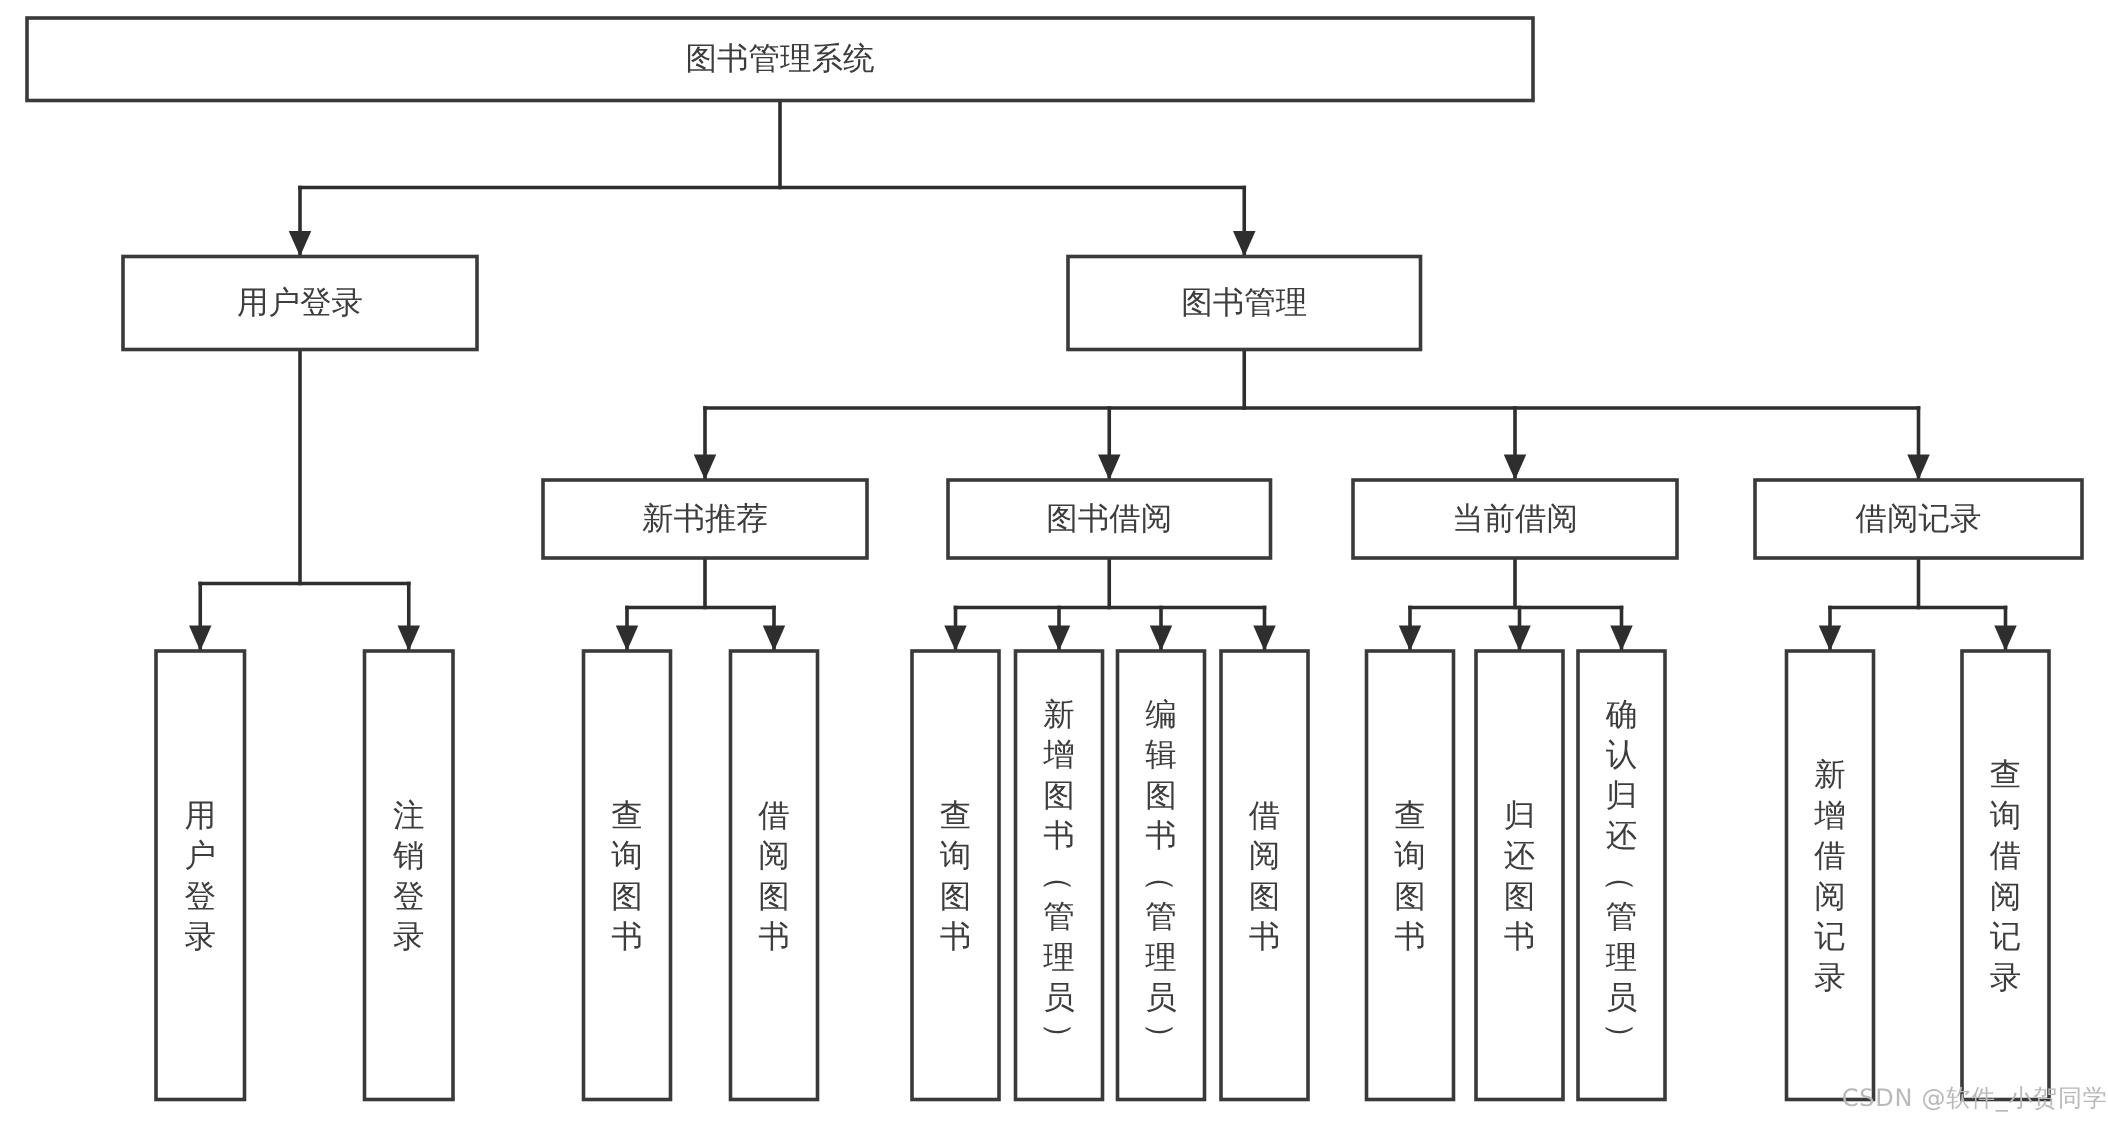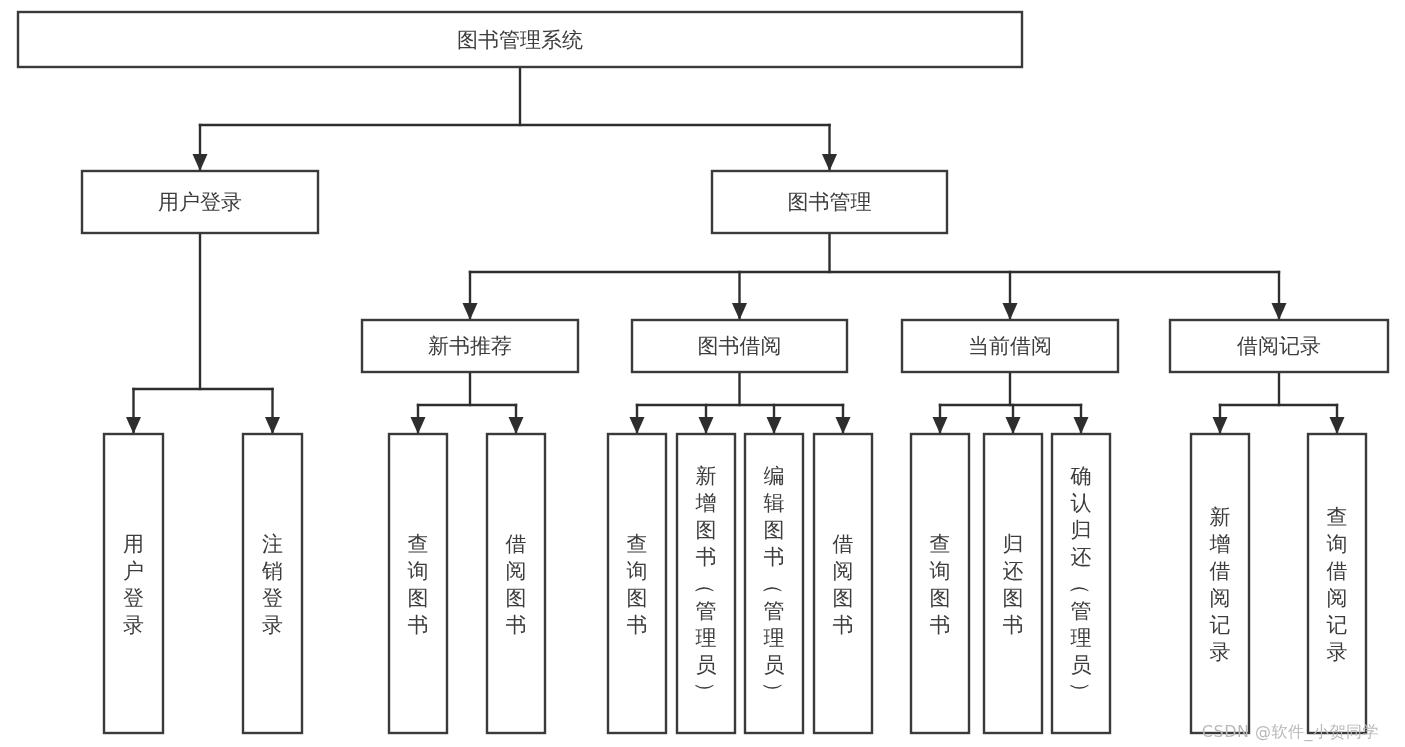--- a/index.html
+++ b/index.html
@@ -50,21 +50,21 @@
     dominant-baseline: middle;
   }
   .node-label-vertical {
     fill: #3d3d3d;
     font-family: "DejaVu Sans", "Liberation Sans", sans-serif;
     font-size: 21px;
     text-anchor: middle;
   }
   .watermark {
     position: absolute;
-    right: 26px;
+    right: 0;
     bottom: 4px;
     font-family: "DejaVu Sans", "Liberation Sans", sans-serif;
     font-size: 16px;
     color: #b9b9b9;
     letter-spacing: 0.5px;
     white-space: nowrap;
     pointer-events: none;
   }
 </style>
 </head>

